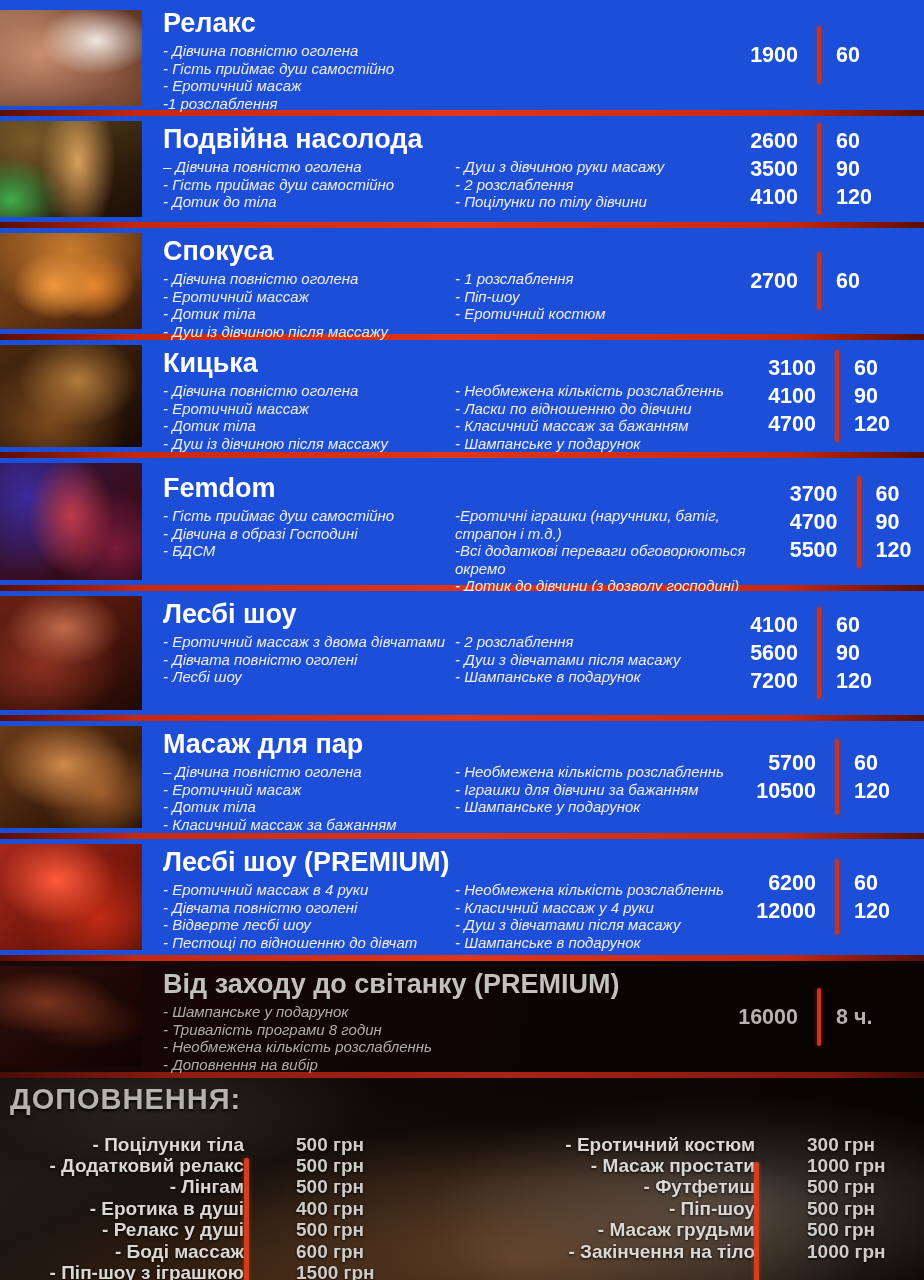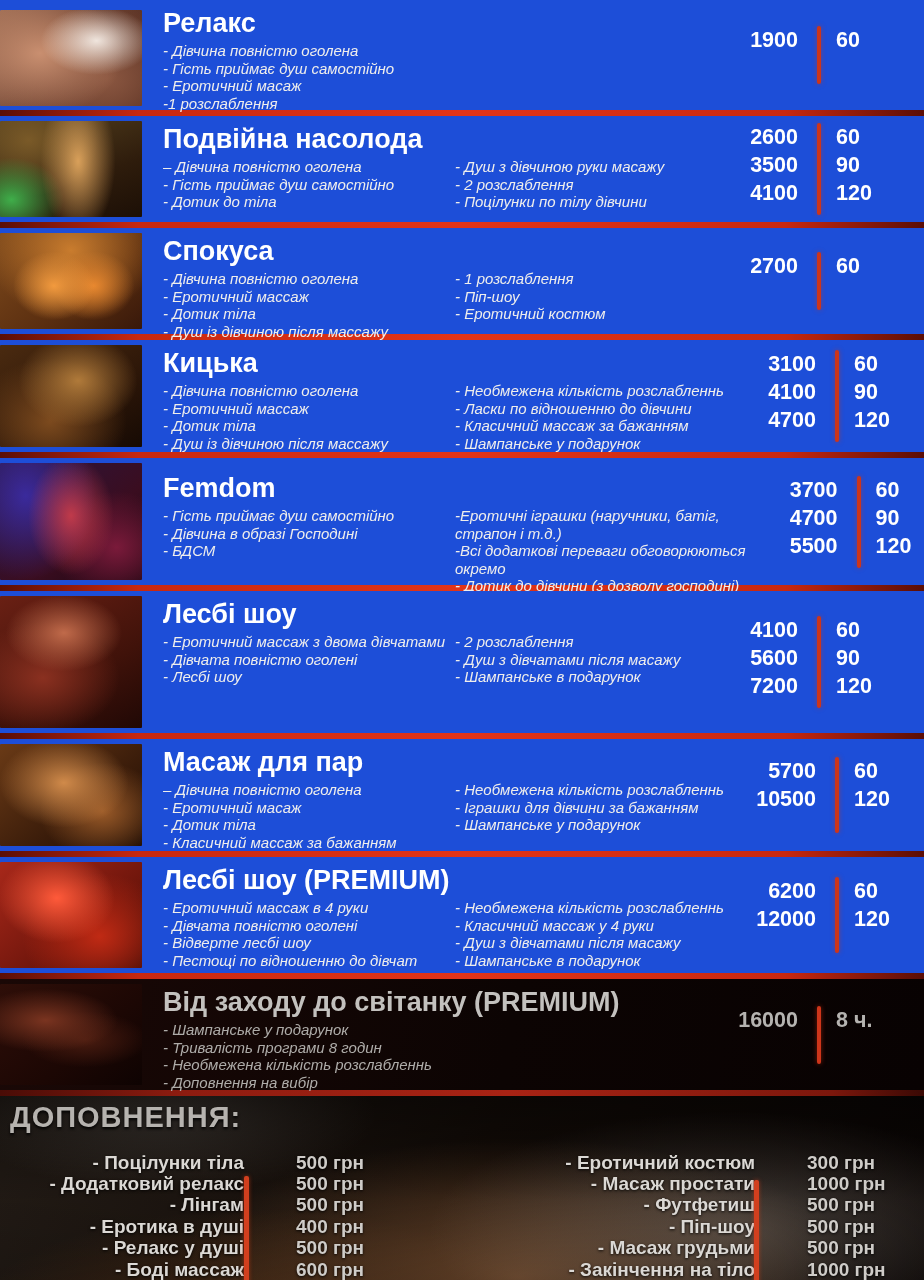--- a/index.html
+++ b/index.html
@@ -4,21 +4,21 @@
 <style>
   * { margin:0; padding:0; box-sizing:border-box; }
   html,body { background:#000; }
   body { width:924px; height:1280px; overflow:hidden;
          font-family:"Liberation Sans", sans-serif; }
   .page { width:924px; height:1280px; background:#000; position:relative; }
 
   
   .prog-row { display:flex; align-items:center; position:relative; background:#1d4ed8; }
   .r1{height:110px}.r2{height:106px}.r3{height:106px}.r4{height:112px}
-  .r5{height:127px}.r6{height:142px}.r7{height:112px}.r8{height:116px}
+  .r5{height:127px}.r6{height:124px}.r7{height:112px}.r8{height:116px}
   .r9{height:111px; background:linear-gradient(100deg,#1a0806,#0c0403 55%,#080202);}
 
   .thumb { width:150px; height:100%; flex:none; padding:5px 8px 5px 0; }
   .photo { width:142px; height:100%; border-radius:1px; }
   .r1 .thumb{padding-top:10px; padding-bottom:4px;}
 
   .ph1{background:
     radial-gradient(90px 55px at 68% 32%, rgba(250,244,238,.9), rgba(250,244,238,0) 62%),
     radial-gradient(120px 90px at 28% 45%, #c98f70, rgba(0,0,0,0) 70%),
     radial-gradient(150px 110px at 75% 72%, #8a5640, rgba(0,0,0,0) 70%),
@@ -60,21 +60,21 @@
     linear-gradient(140deg,#2e0e08,#1c0704 60%,#0e0302);}
 
   .content { flex:1 1 auto; align-self:stretch; padding:8px 0 0 13px; }
   .r5 .content{padding-top:15px;}
   .title { font-weight:bold; font-size:27px; line-height:30px; color:#fff; }
   .cols { display:flex; margin-top:4px; }
   .col-left { width:292px; flex:none; list-style:none; }
   .col-right { flex:1 1 auto; list-style:none; }
   .cols li { font-style:italic; font-size:15px; line-height:17.6px; color:#efeeec; white-space:nowrap; }
 
-  .pricing { flex:none; display:flex; align-items:flex-start; margin-right:30px; }
+  .pricing { flex:none; display:flex; align-items:center; margin-right:30px; }
   .amounts { width:92px; text-align:right; }
   .amounts div { font-weight:bold; font-size:21.5px; line-height:28px; color:#fff; }
   .vrule { width:4px; background:#cd351a; border-radius:2px; margin:0 15px 0 19px;
            box-shadow:0 0 5px rgba(210,50,20,.55); }
   .times { width:58px; text-align:left; }
   .times div { font-weight:bold; font-size:21.5px; line-height:28px; color:#fff; }
 
   .r9 .title{color:#c3c1be;}
   .r9 .cols li{color:#aeaca9;}
   .r9 .amounts div,.r9 .times div{color:#b5b3b0;}

